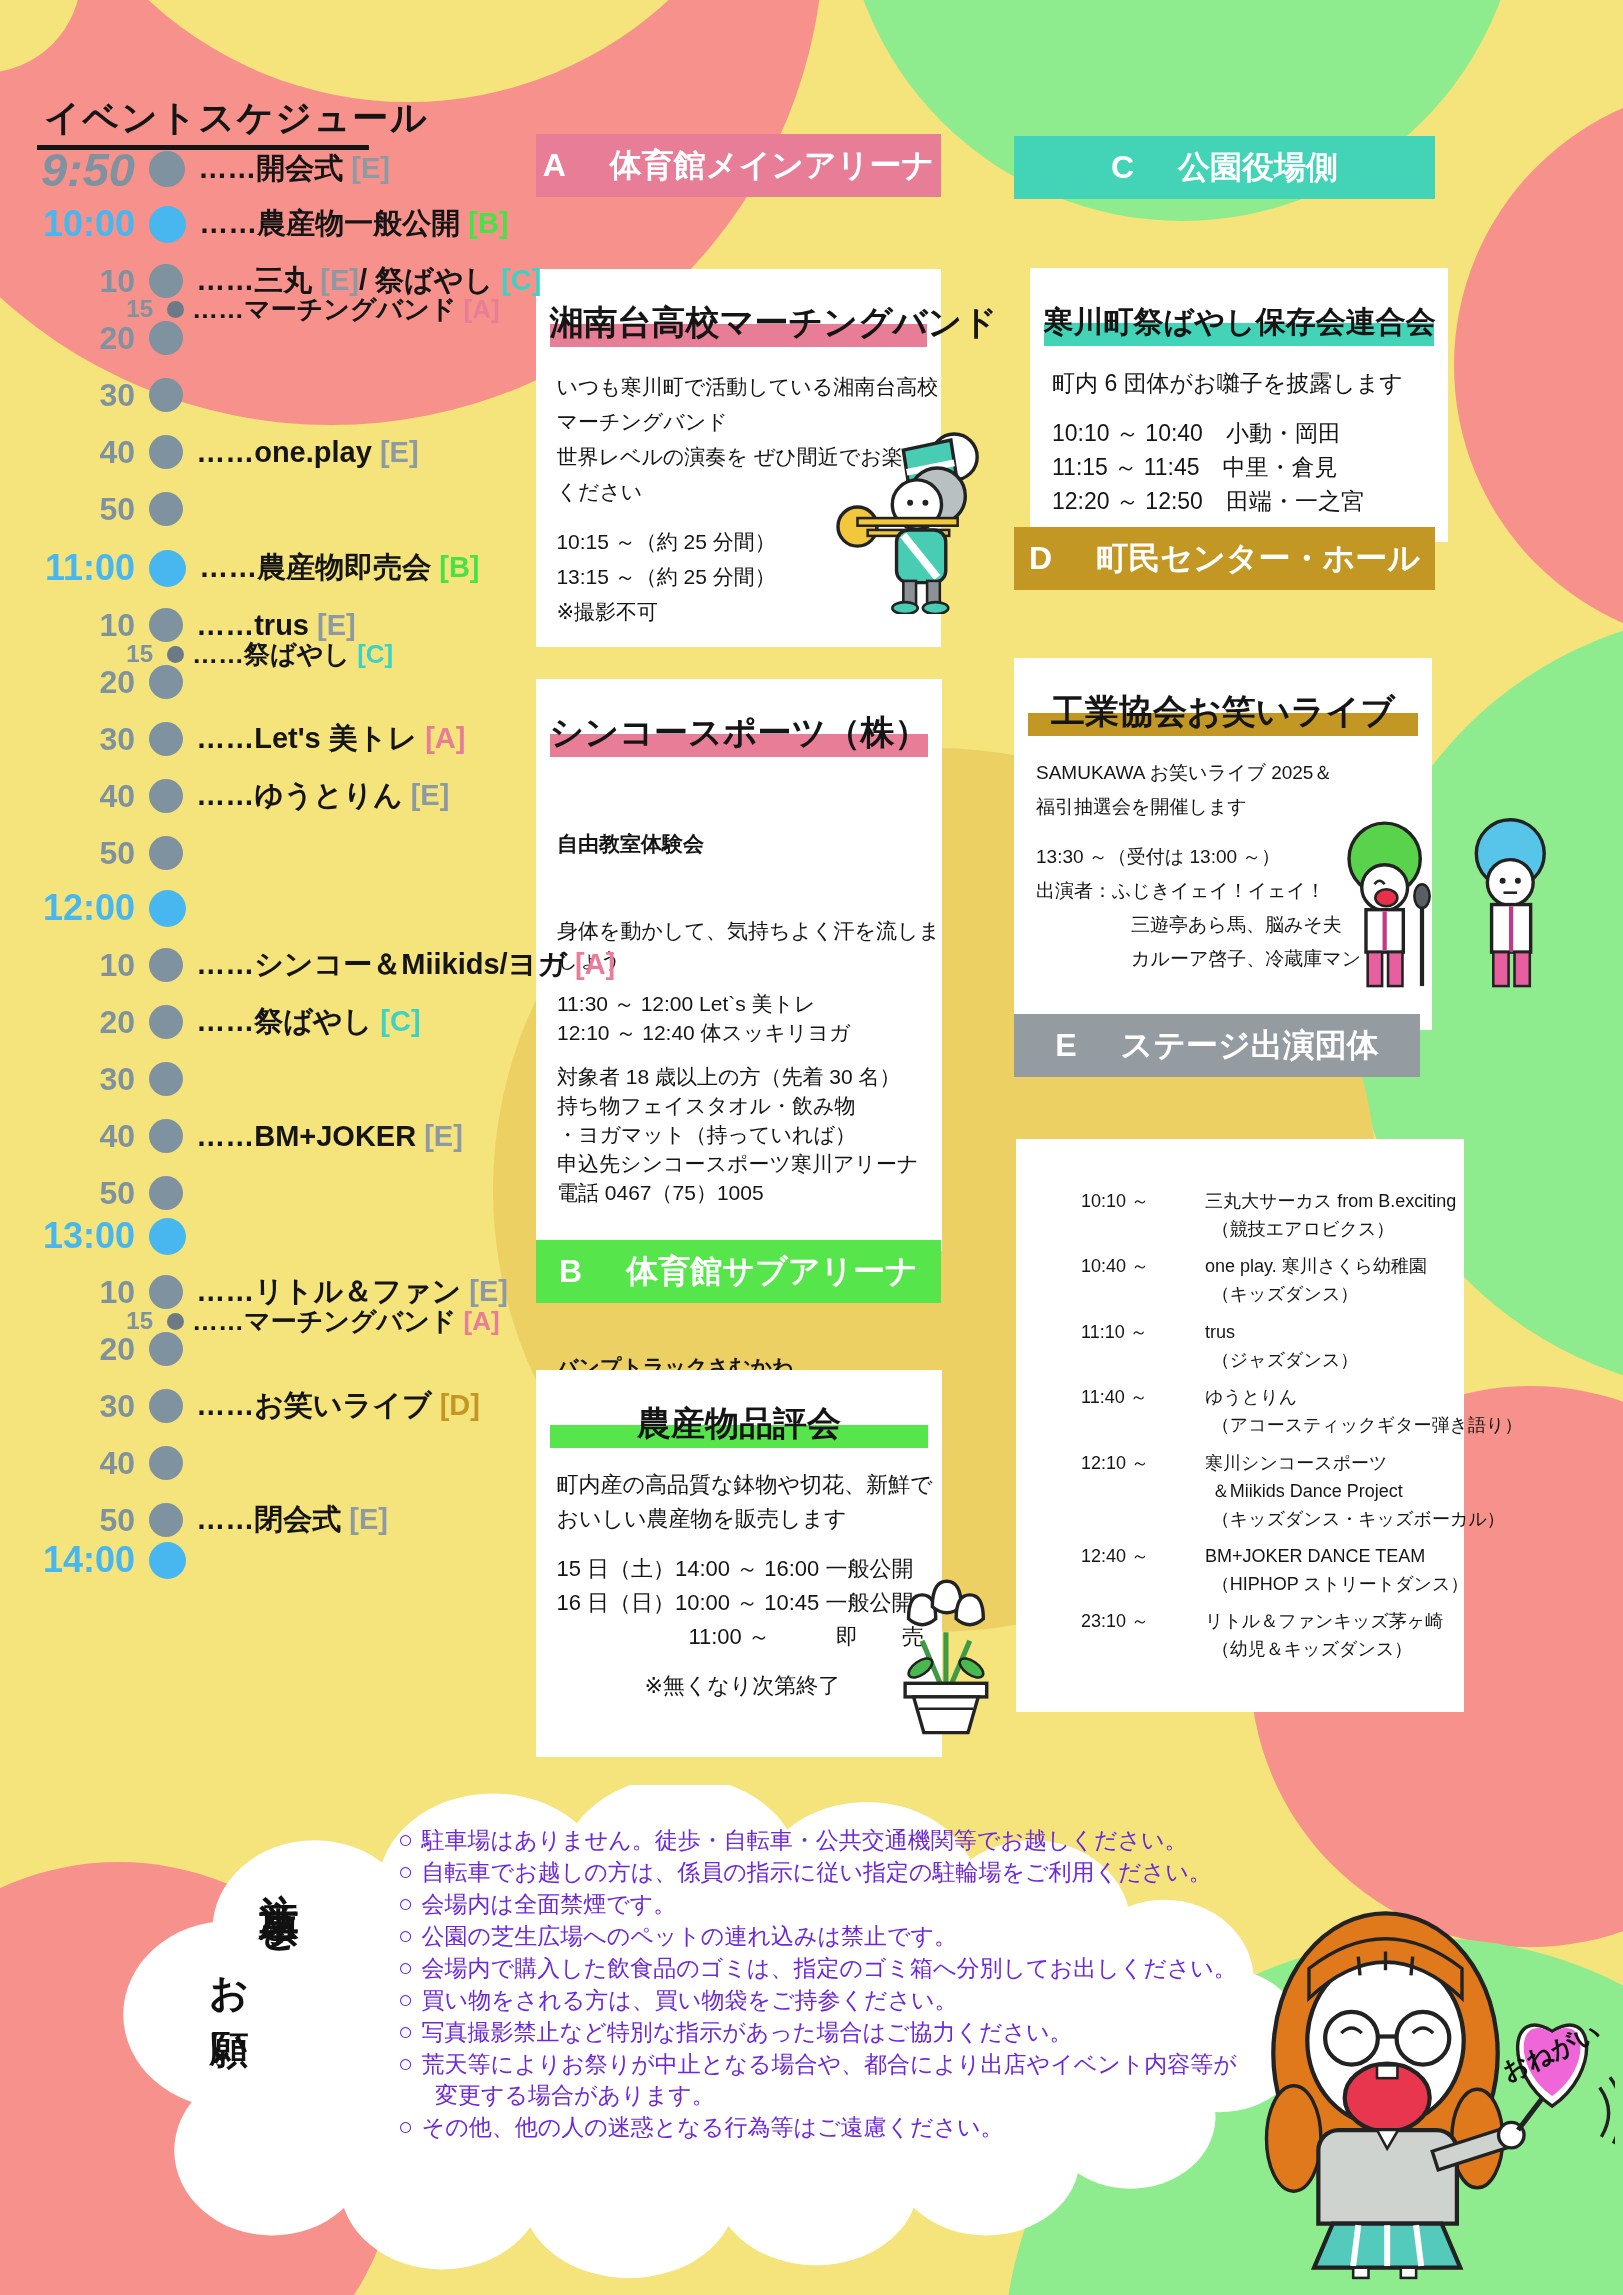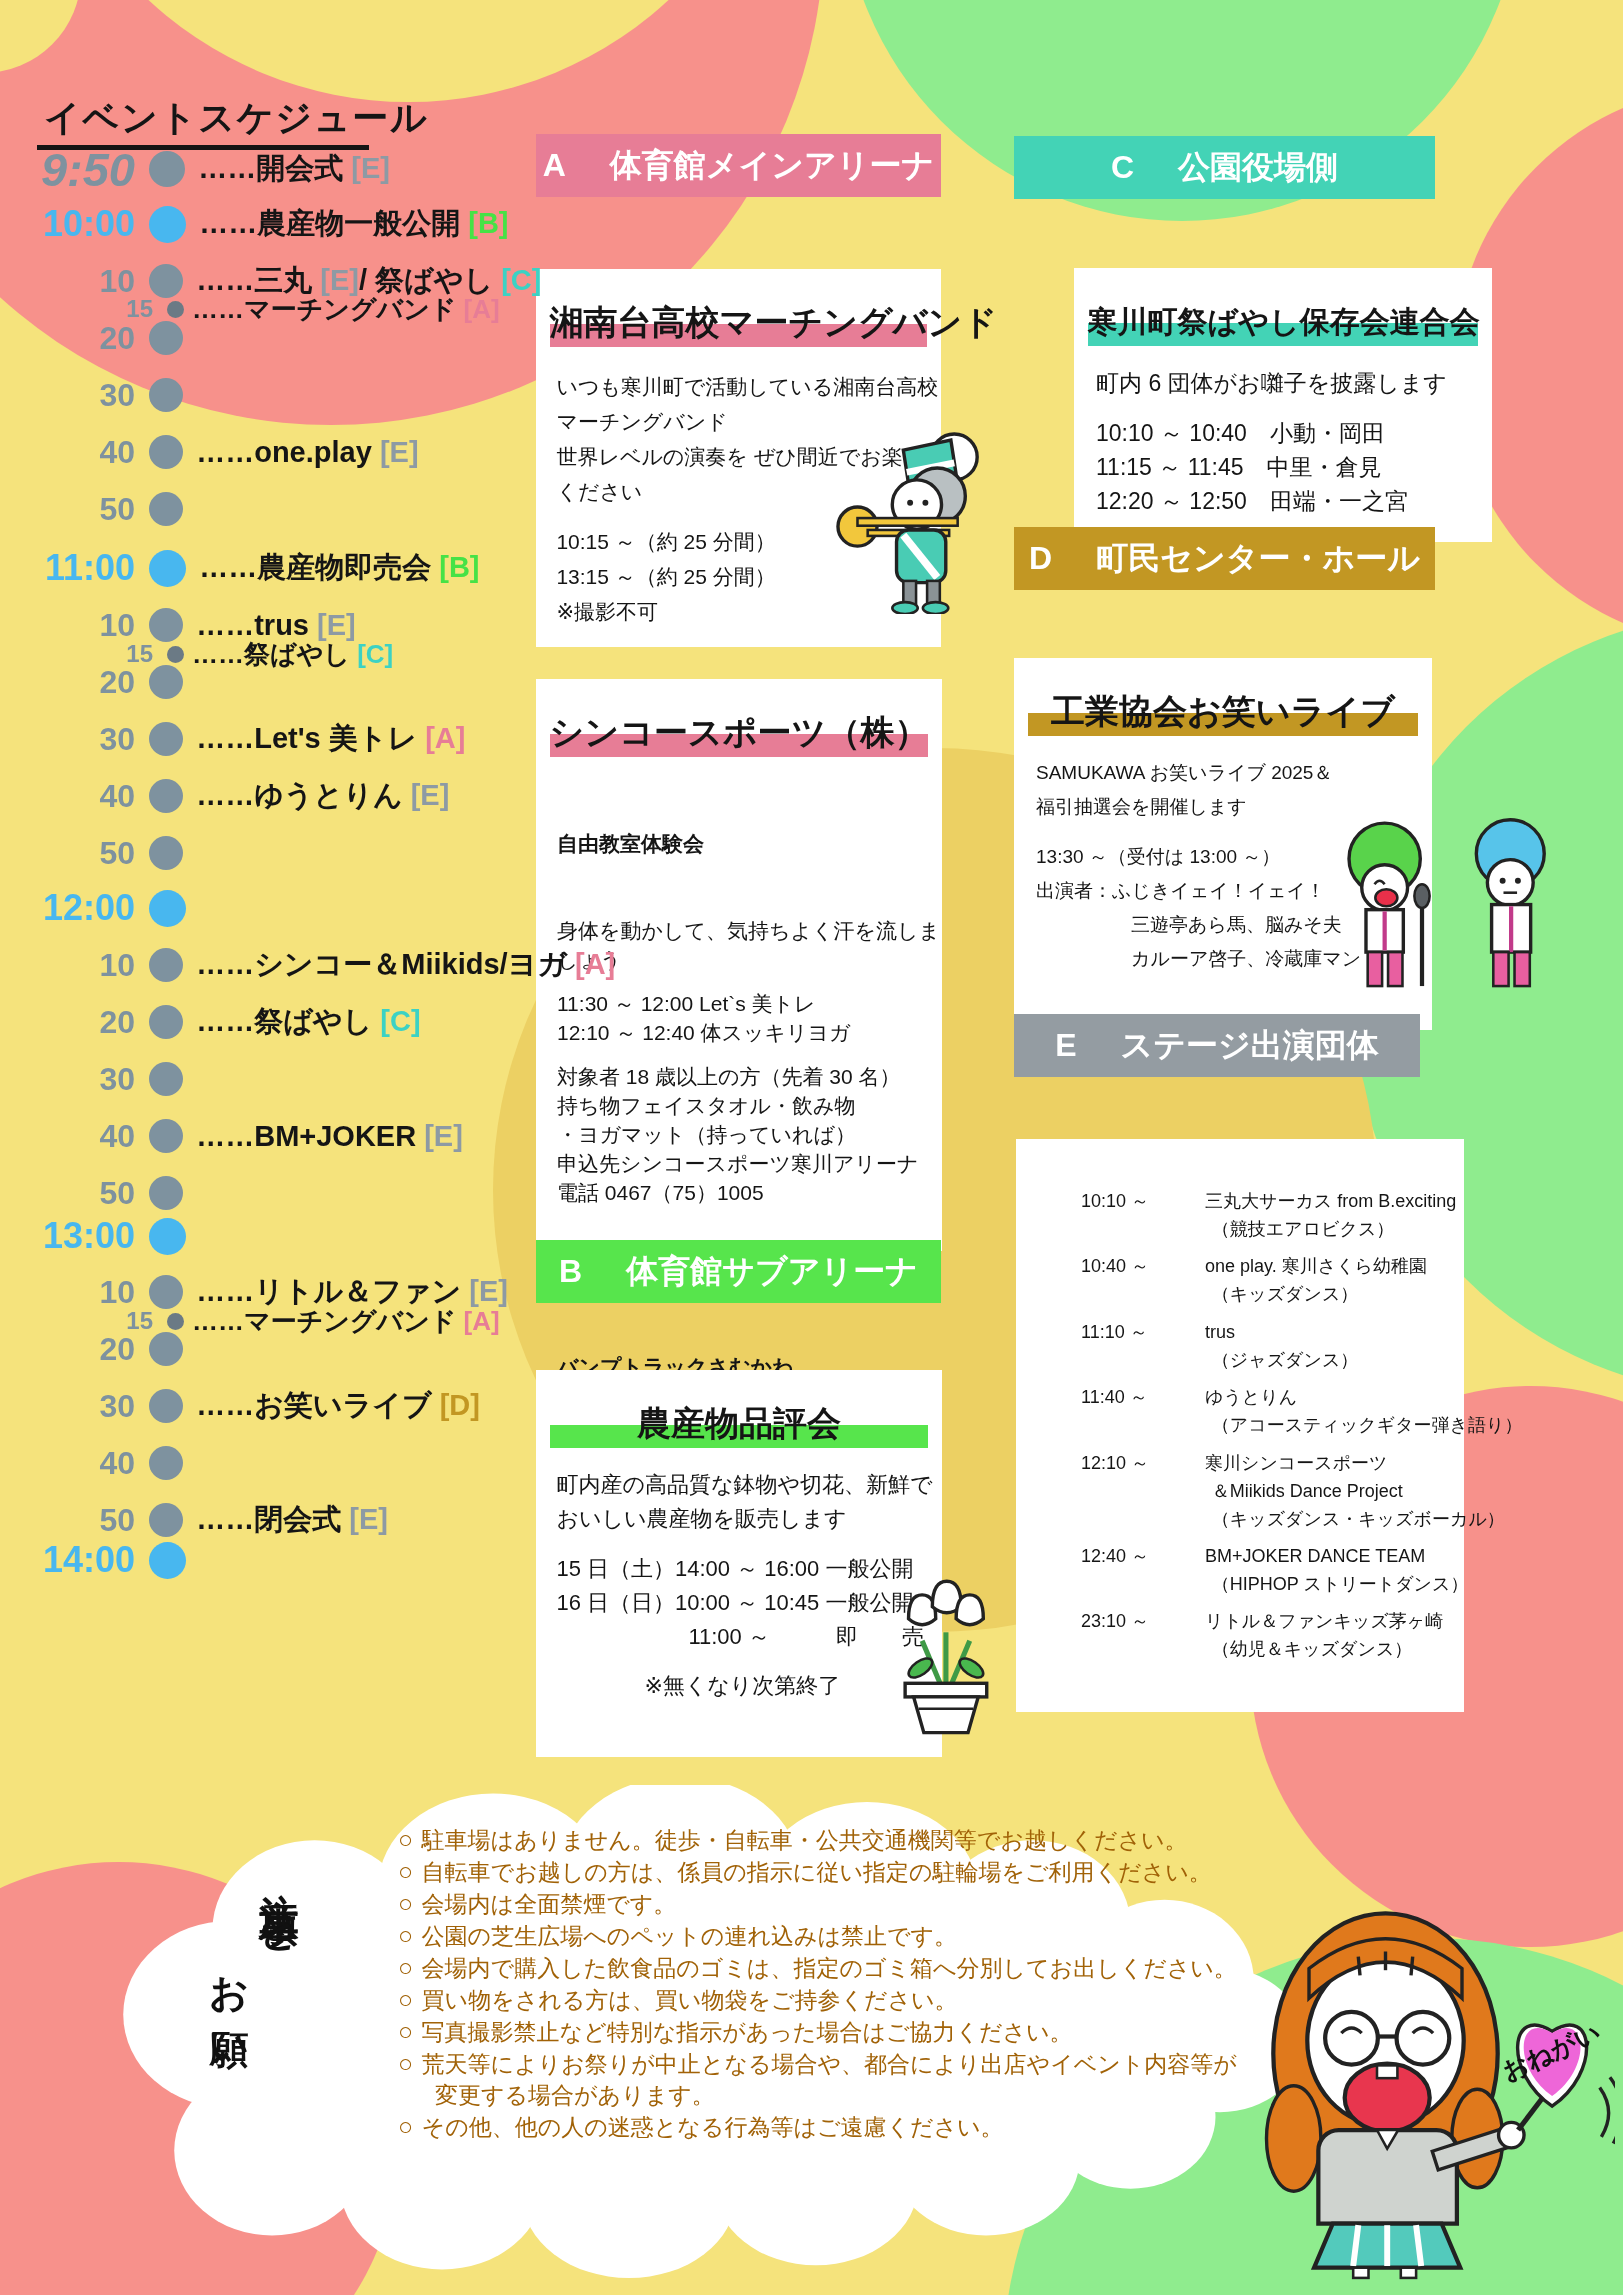--- a/index.html
+++ b/index.html
@@ -55,21 +55,21 @@
 
   
   .acts{margin:48px 0 0 34px;}
   .act{display:grid;grid-template-columns:95px 1fr;column-gap:29px;margin-bottom:9.4px;
        font-size:18px;line-height:28px;white-space:nowrap;}
   .act .asub{padding-left:6.8px;}
 
   
   .vtitle{position:absolute;writing-mode:vertical-rl;font-weight:bold;font-size:39px;
           letter-spacing:6.8px;z-index:4;color:#111;}
-  .notes{position:absolute;left:398px;top:1824px;width:884px;z-index:4;font-size:23px;line-height:31px;color:#a16207;}
+  .notes{position:absolute;left:398px;top:1824px;width:884px;z-index:4;font-size:23px;line-height:31px;color:#6d28d9;}
   .note{white-space:nowrap;}
   .note .bullet{font-size:25px;margin-right:8.5px;}
   .note.cont{padding-left:37px;}
   svg{display:block;}
 </style>
 </head>
 <body>
 
 <div class="page">
 
@@ -116,21 +116,21 @@
   <div class="card" style="left:536px;top:1326px;width:406px;height:387px;">
     <div class="ctitle bar-green">農産物品評会</div>
     <div class="clines bodyB"><div>町内産の高品質な鉢物や切花、新鮮で</div><div>おいしい農産物を販売します</div><div class="blank"></div><div>15 日（土）14:00 ～ 16:00 一般公開</div><div>16 日（日）10:00 ～ 10:45 一般公開</div><div>　　　　　　11:00 ～　　　即　　売</div><div class="blank"></div><div>　　　　※無くなり次第終了</div></div>
   </div>
 
   <div class="band band-c" style="left:1014px;top:136px;width:421px;height:63px;">
     <span>C</span>
     <span>公園役場側</span>
   </div>
 
-  <div class="card" style="left:1074px;top:224px;width:418px;height:274px;">
+  <div class="card" style="left:1030px;top:224px;width:418px;height:274px;">
     <div class="ctitle t35 bar-teal">寒川町祭ばやし保存会連合会</div>
     <div class="clines bodyC"><div>町内 6 団体がお囃子を披露します</div><div class="blank"></div><div>10:10 ～ 10:40　小動・岡田</div><div>11:15 ～ 11:45　中里・倉見</div><div>12:20 ～ 12:50　田端・一之宮</div></div>
   </div>
 
   <div class="band band-d" style="left:1014px;top:527px;width:421px;height:63px;">
     <span>D</span>
     <span>町民センター・ホール</span>
   </div>
 
   <div class="card" style="left:1014px;top:614px;width:418px;height:372px;">

